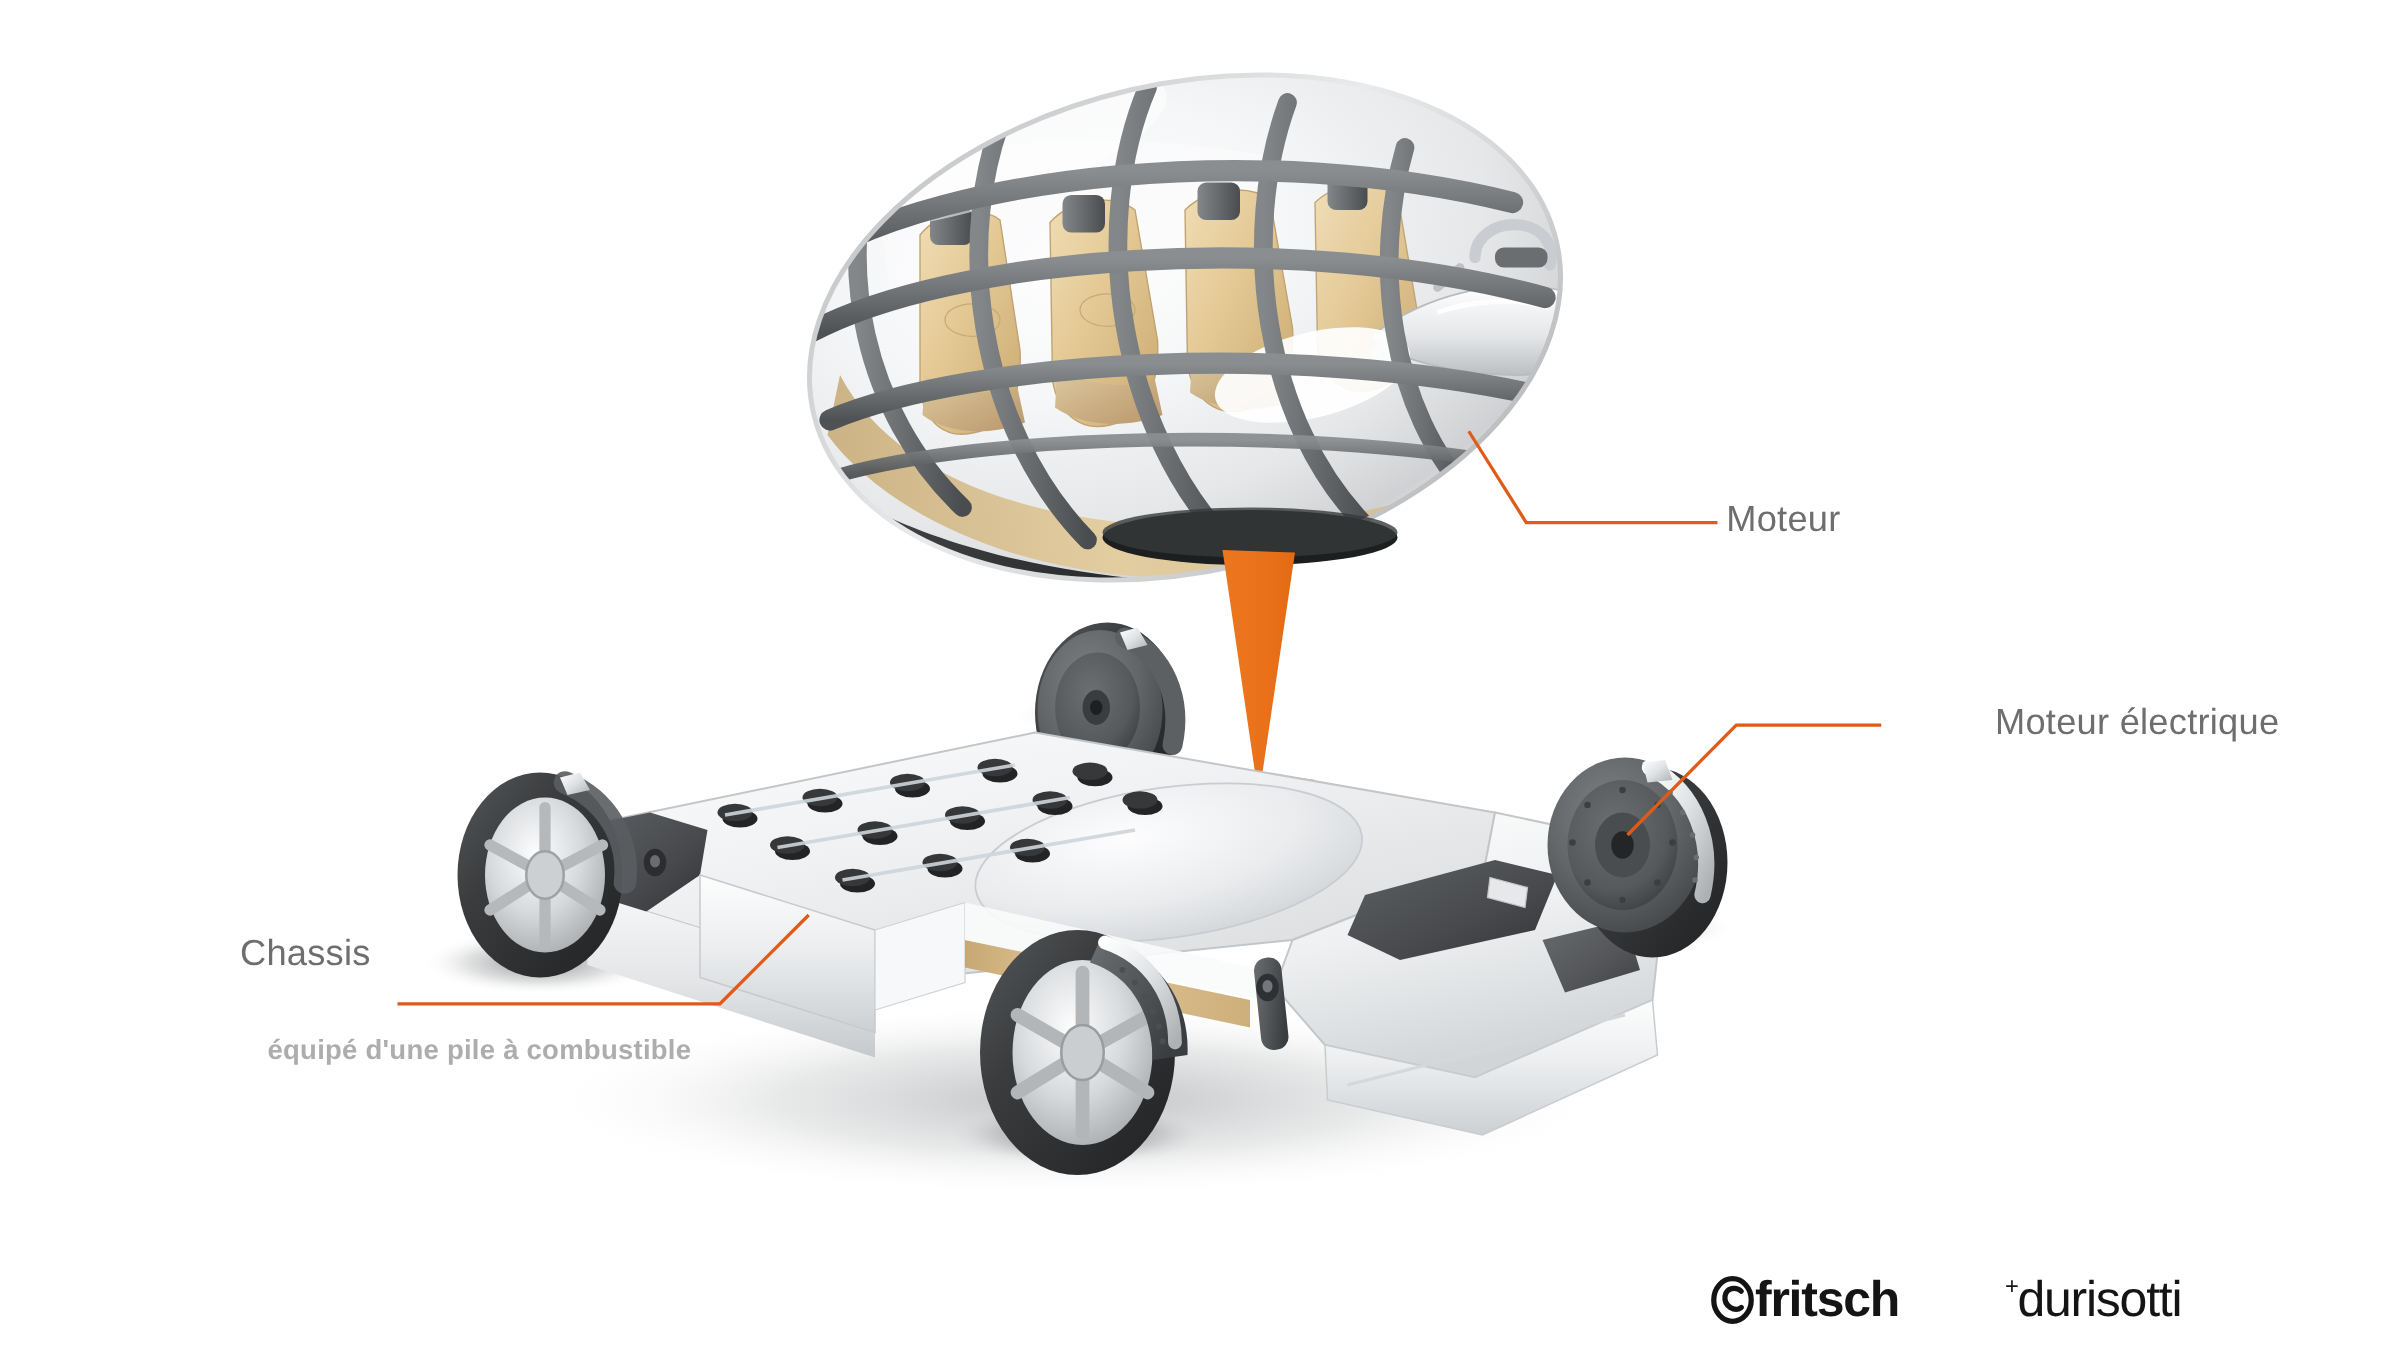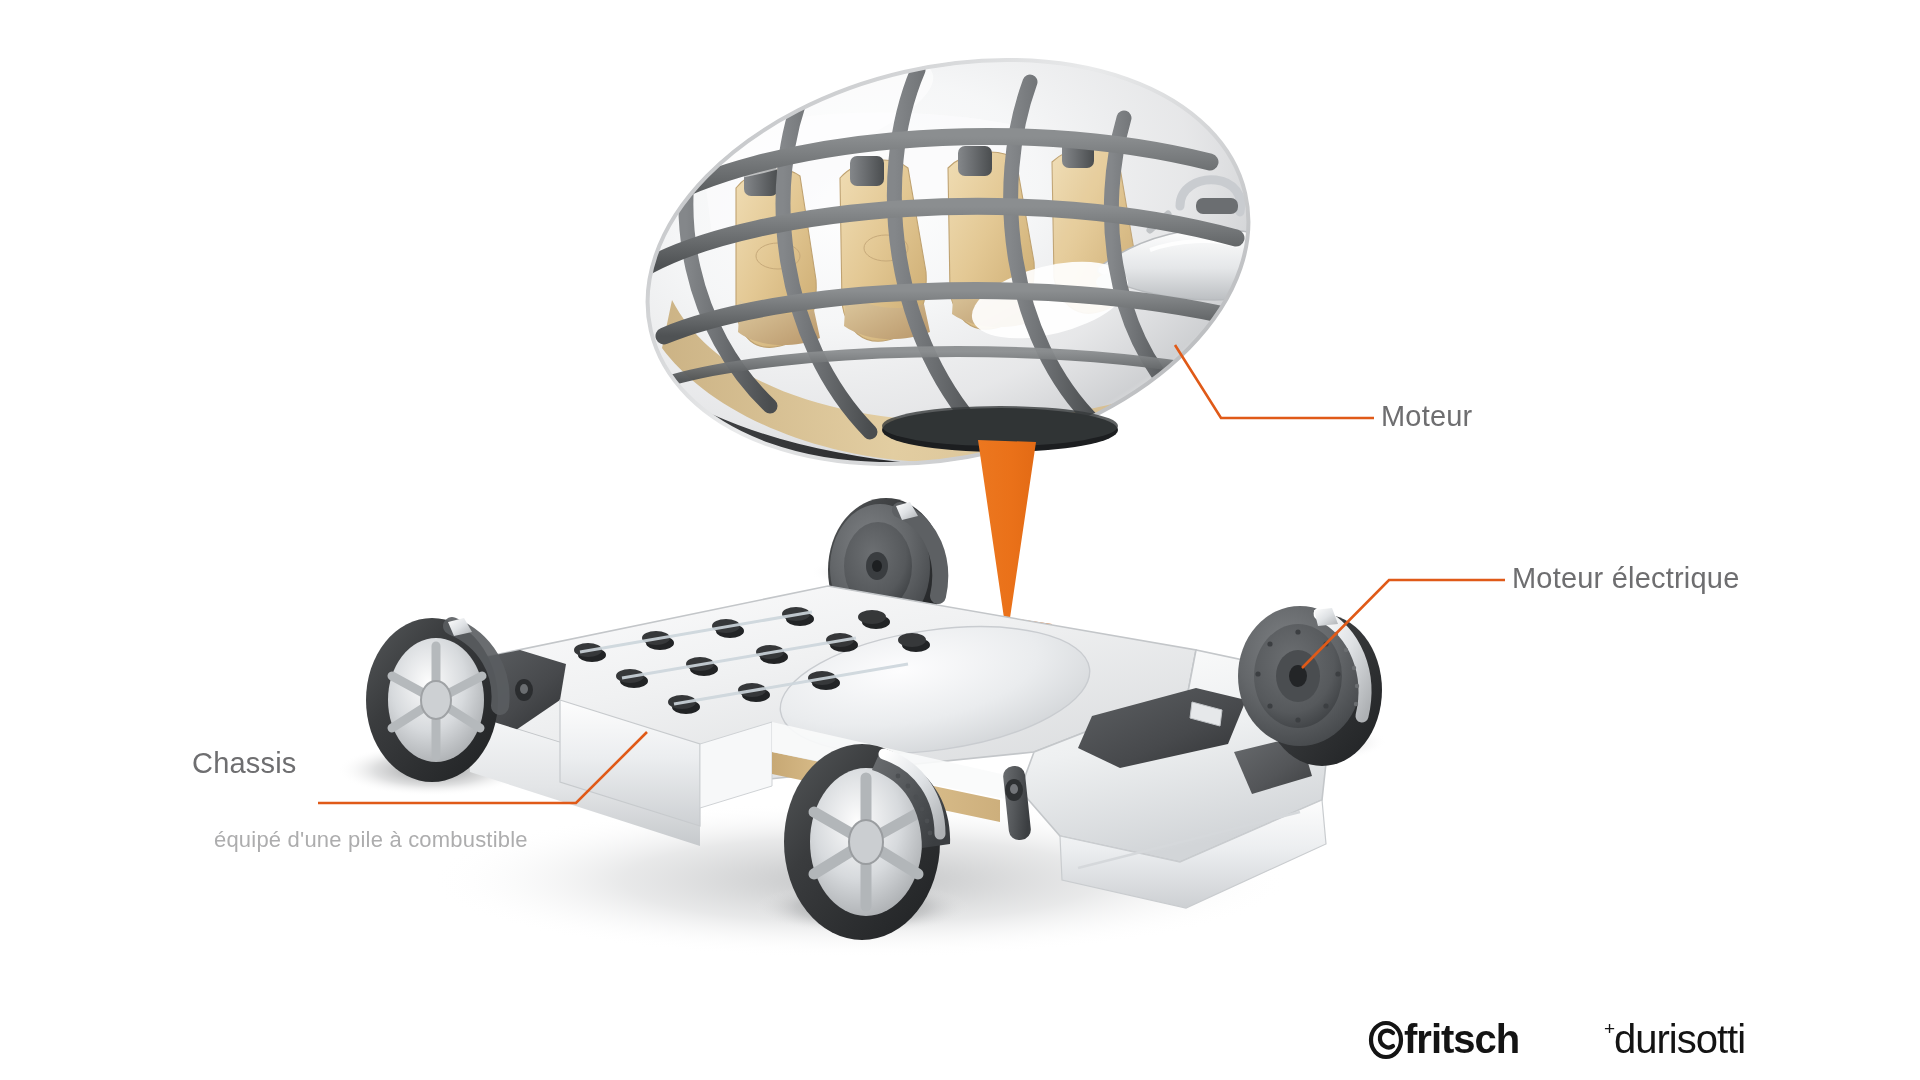--- a/index.html
+++ b/index.html
@@ -29,30 +29,30 @@
     position: absolute;
     white-space: nowrap;
     color: #6e6e70;
     font-weight: 400;
     letter-spacing: 0.2px;
   }
   .callout-sub {
     position: absolute;
     white-space: nowrap;
     color: #adadae;
-    font-weight: 400;
+    font-weight: 700;
     letter-spacing: 0.2px;
   }
   #label-cellule {
     left: 1381px;
     top: 400px;
     font-size: 29px;
   }
   #label-moteur {
-    left: 1512px;
+    left: 1596px;
     top: 562px;
     font-size: 29px;
   }
   #label-chassis {
     left: 192px;
     top: 747px;
     font-size: 29px;
   }
   #label-chassis-sub {
     left: 214px;

